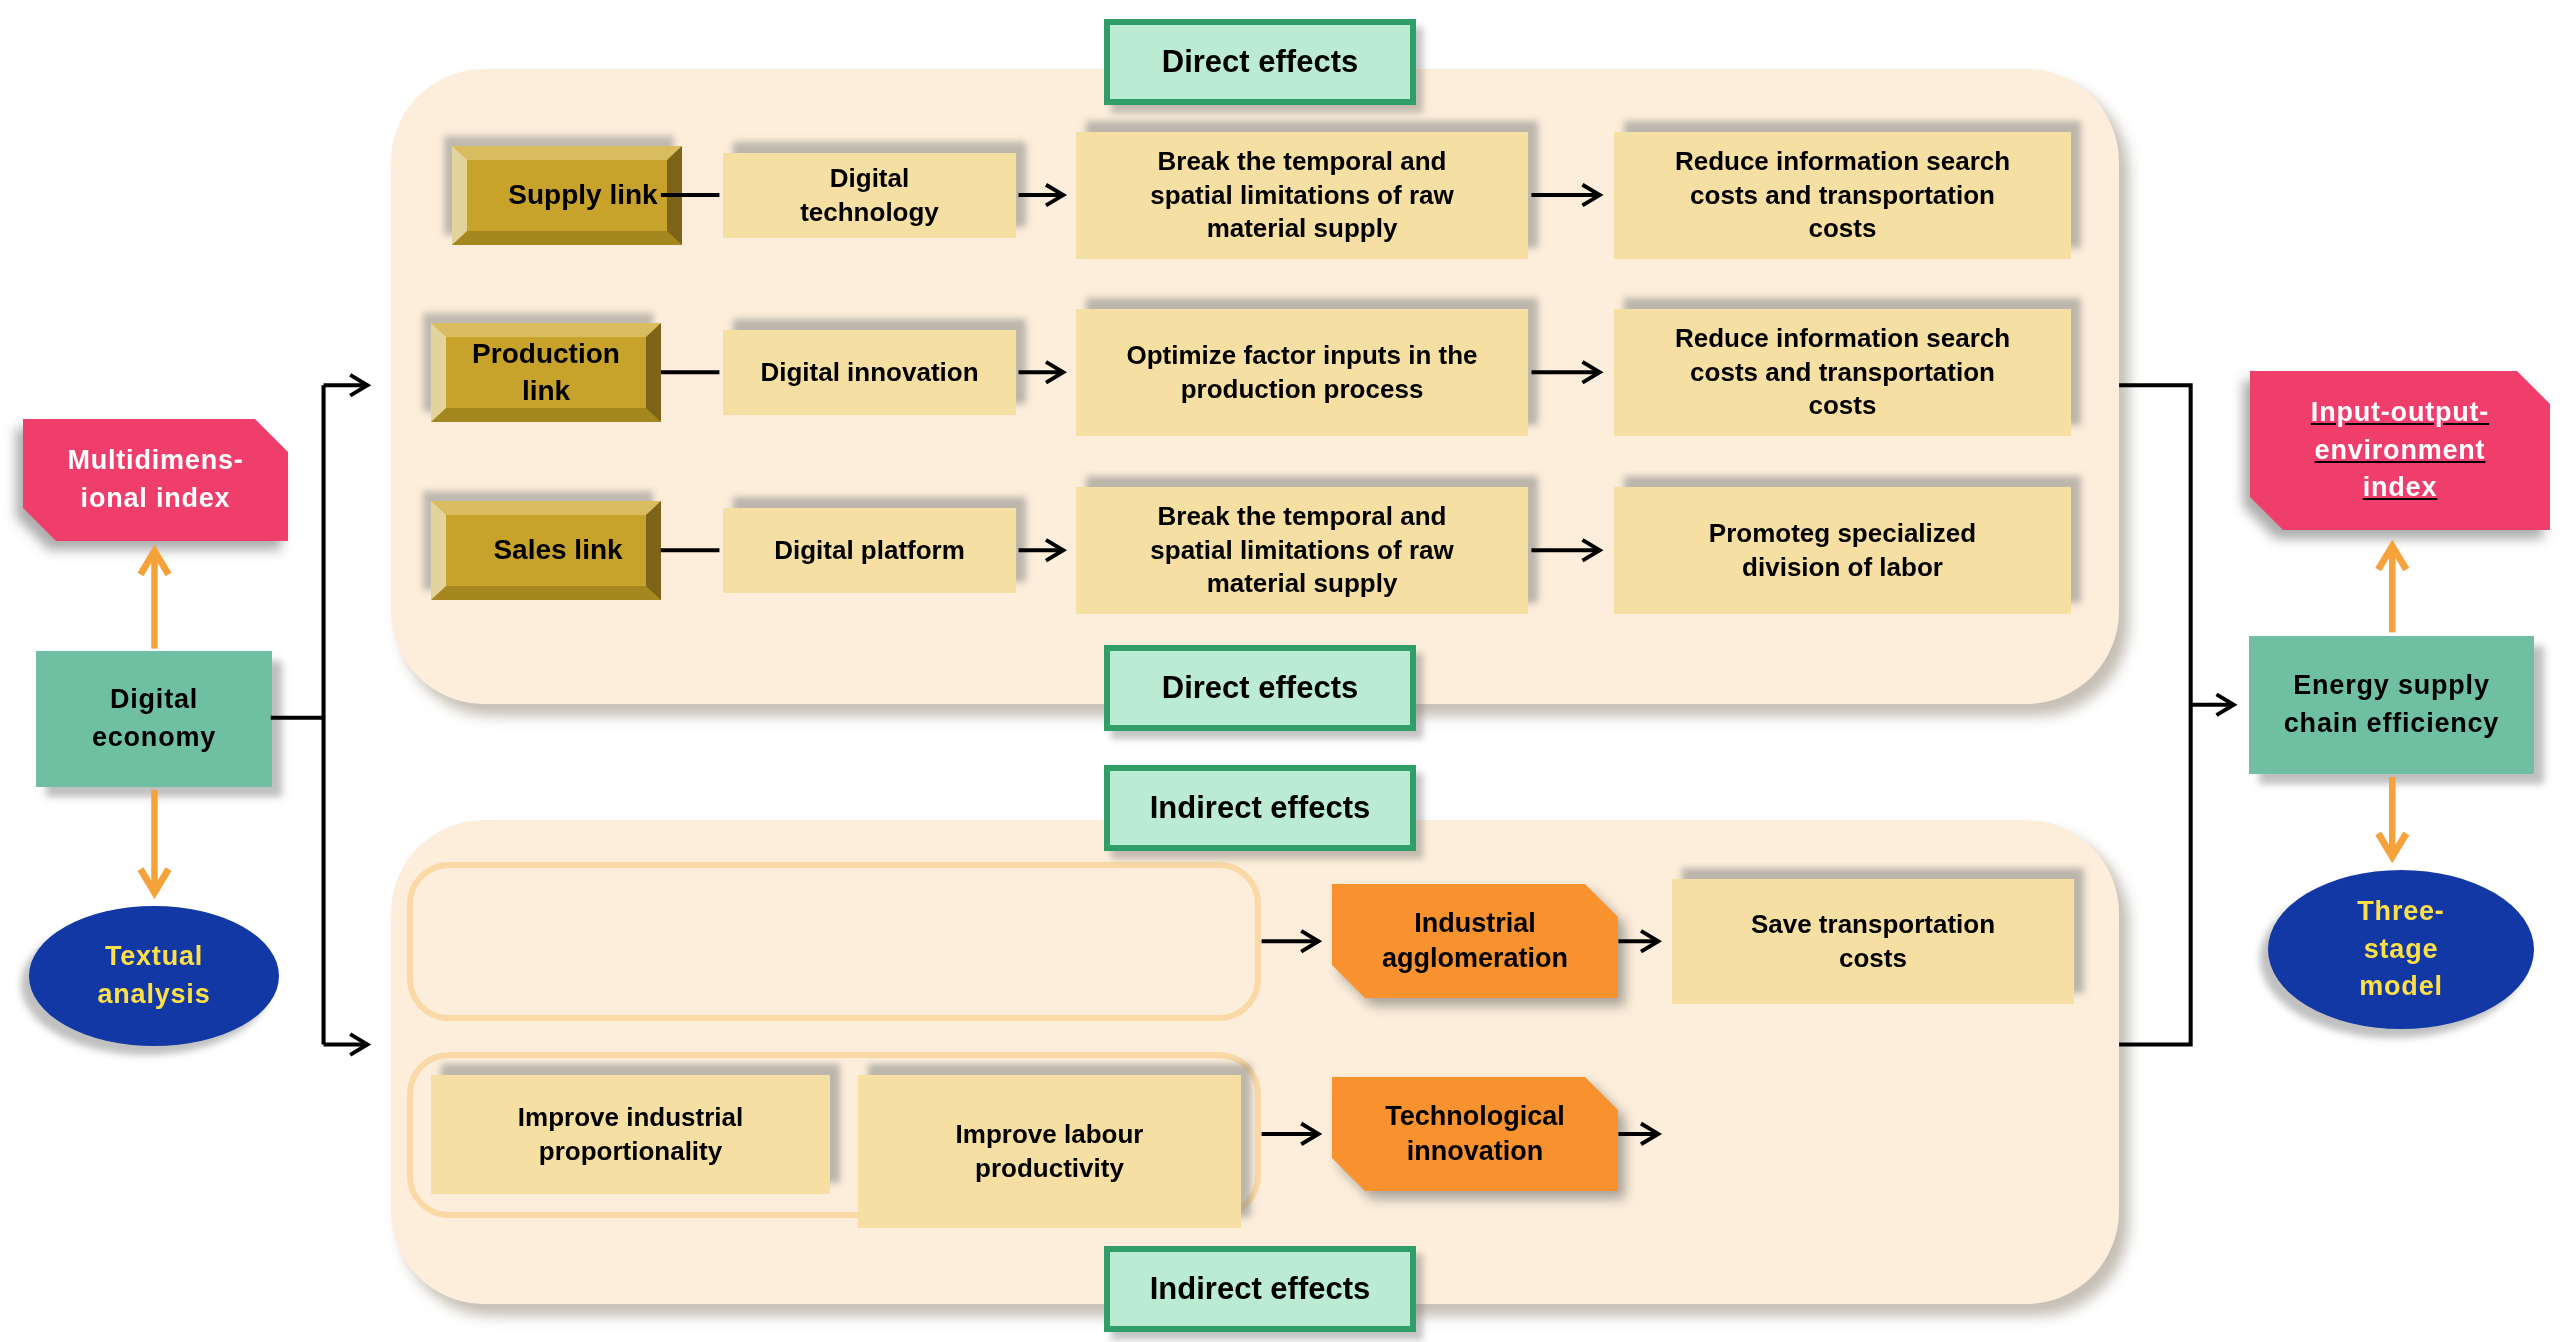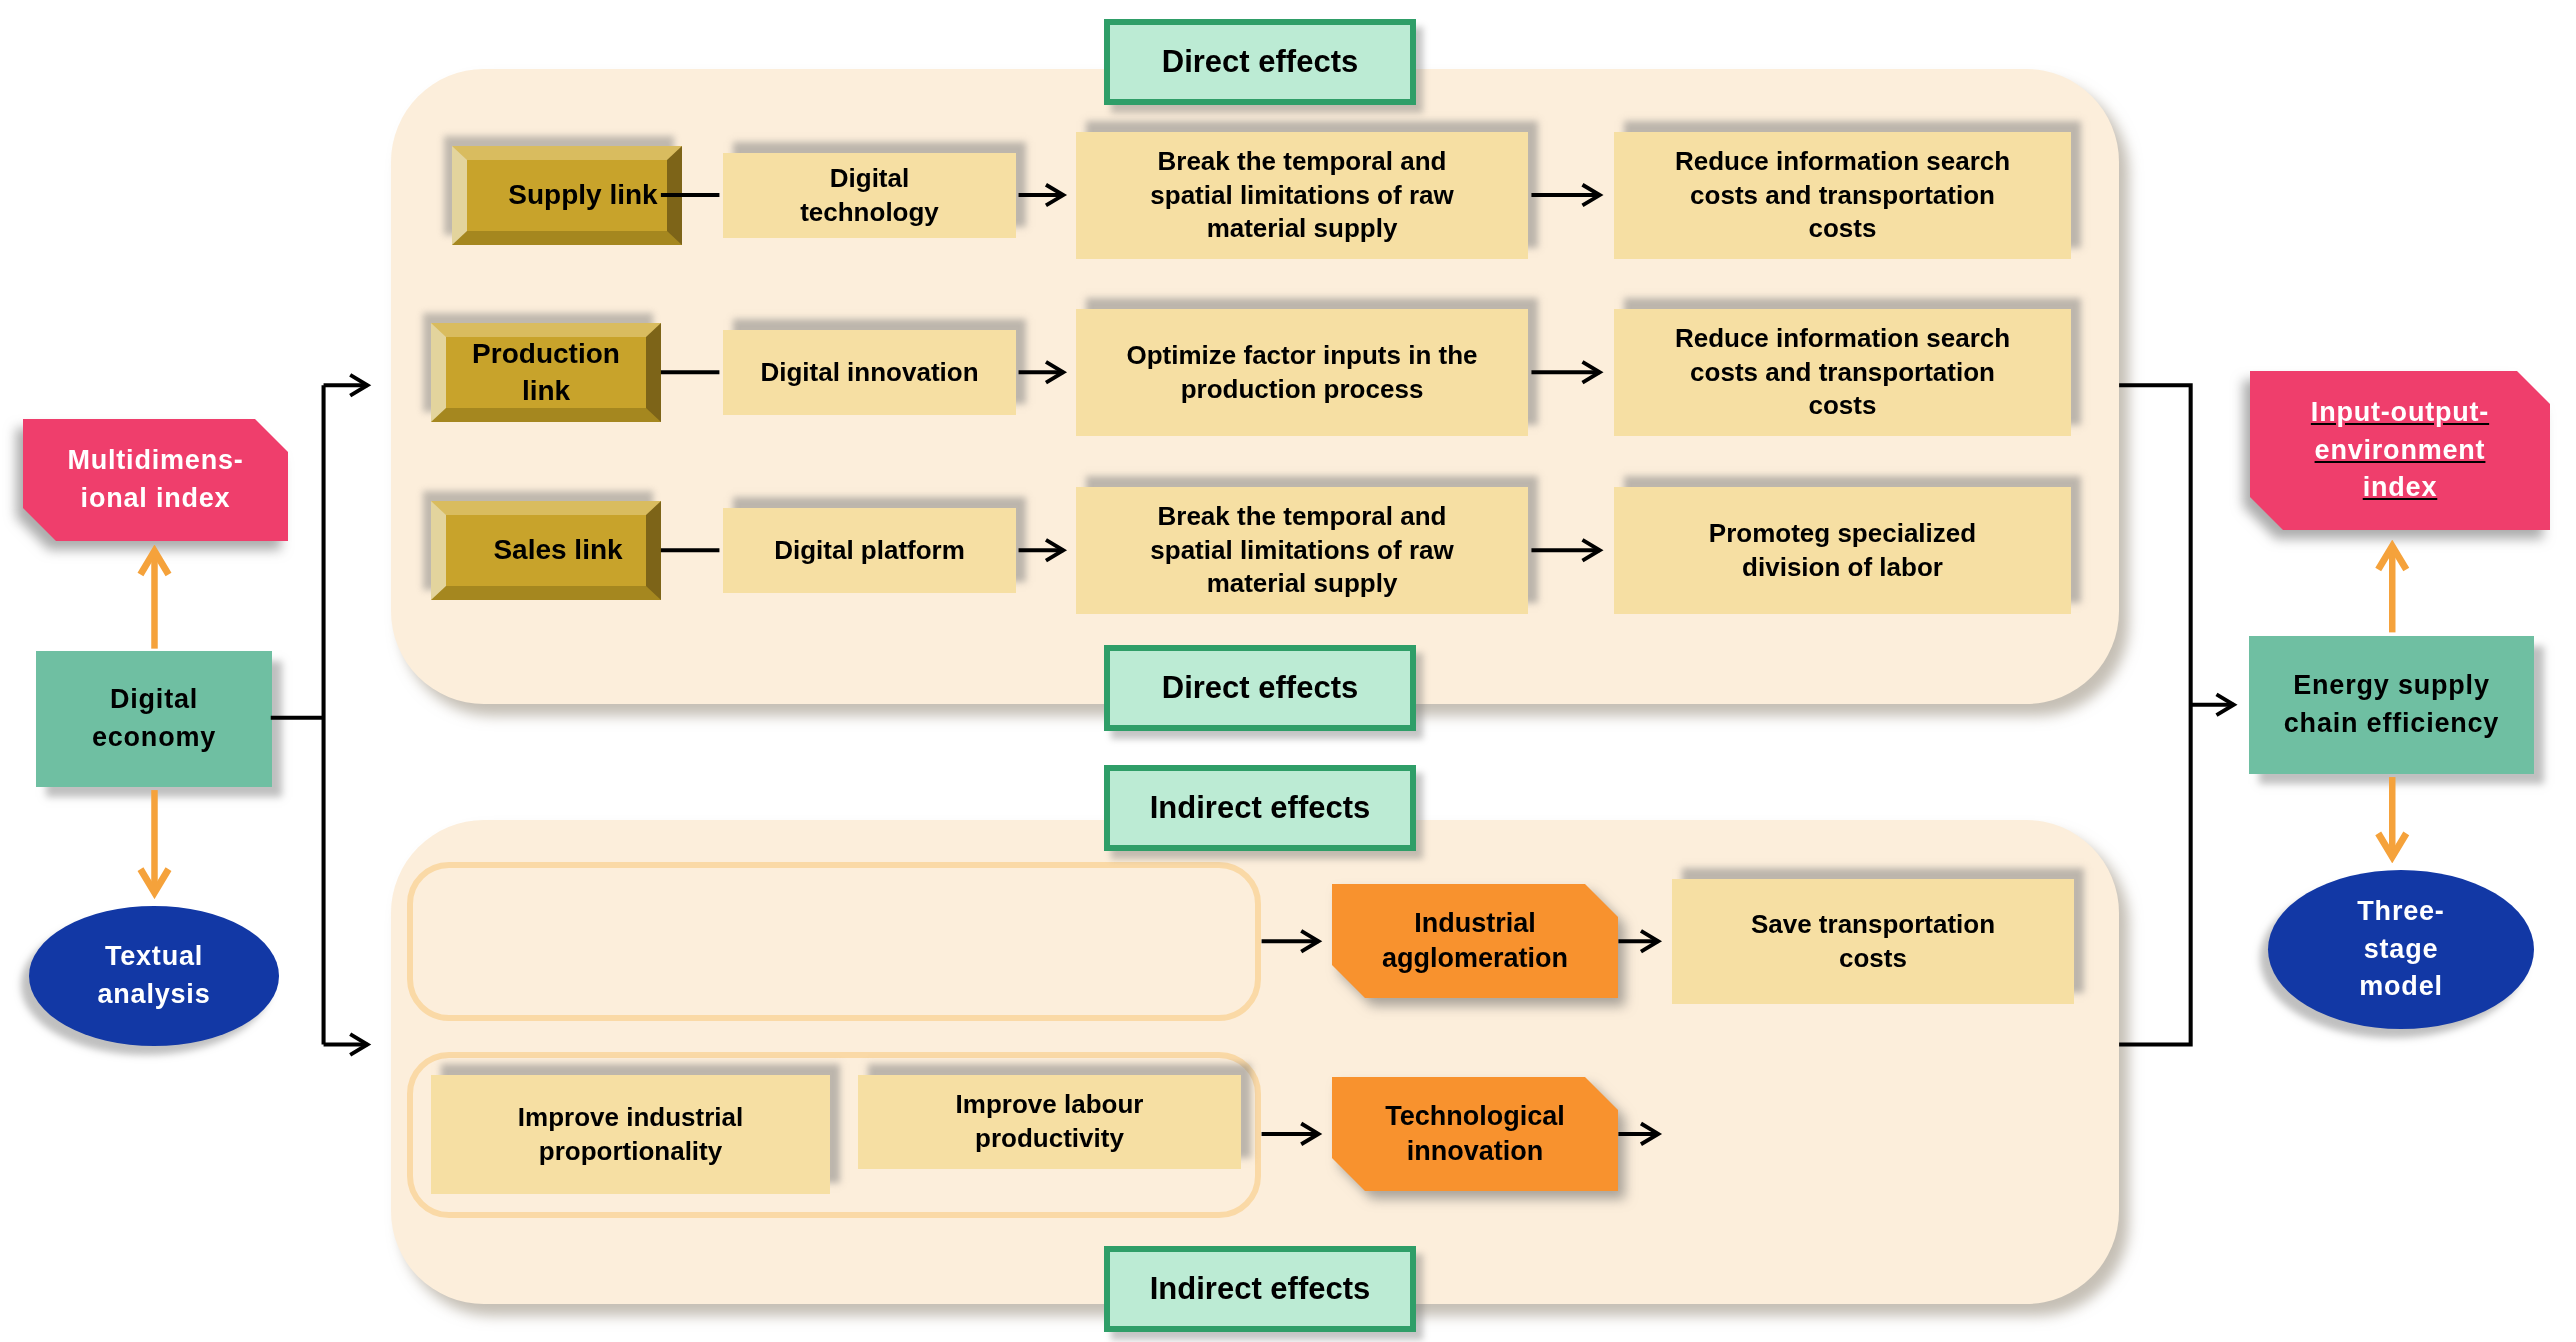--- a/index.html
+++ b/index.html
@@ -28,21 +28,21 @@
   .snipwrap{filter:drop-shadow(-6.5px 9px 5.7px rgba(90,90,90,.50));z-index:3;}
   .snipwrap.se{filter:drop-shadow(7.3px 8.1px 5.7px rgba(90,90,90,.50));}
   .snip{width:100%;height:100%;
         clip-path:polygon(0 0,calc(100% - 33px) 0,100% 33px,100% 100%,33px 100%,0 calc(100% - 33px));}
   .pinkfill{background:#EF3E6C;color:#fff;font-size:27px;letter-spacing:0.8px;line-height:1.4;}
   .orangefill{background:#F8922E;color:#000;font-size:27px;}
   
   .teal{background:#6FBFA2;font-size:27px;letter-spacing:0.8px;z-index:3;line-height:1.4;
         box-shadow:9.8px 9.8px 7.3px rgba(130,130,130,.50);}
   
-  .ellipse{background:#1238A5;color:#ffffff;border-radius:50%;font-size:27px;letter-spacing:0.8px;
+  .ellipse{background:#1238A5;color:#fde047;border-radius:50%;font-size:27px;letter-spacing:0.8px;
            line-height:1.4;z-index:3;box-shadow:-8.1px 9px 7.3px rgba(130,130,130,.50);}
   svg.wires{position:absolute;left:0;top:0;z-index:5;pointer-events:none;}
 </style>
 </head>
 <body>
 
 <div class="stage">
 
   <div class="abs panel" style="left:391px;top:69px;width:1728px;height:635px;"></div>
   <div class="abs panel" style="left:391px;top:820px;width:1728px;height:484px;"></div>
@@ -84,21 +84,21 @@
 
   <div class="abs snipwrap se" style="left:1332px;top:884px;width:286px;height:114px;">
     <div class="snip cell orangefill">Industrial
 agglomeration</div>
   </div>
   <div class="abs cell yellow" style="left:1672px;top:879px;width:402px;height:125px;">Save transportation
 costs</div>
 
   <div class="abs cell yellow" style="left:431px;top:1075px;width:399px;height:119px;">Improve industrial
 proportionality</div>
-  <div class="abs cell yellow" style="left:858px;top:1075px;width:383px;height:94px;text-align:center;">Improve labour
+  <div class="abs cell yellow" style="left:858px;top:1075px;width:383px;height:153px;text-align:center;">Improve labour
 productivity</div>
   <div class="abs snipwrap se" style="left:1332px;top:1077px;width:286px;height:114px;">
     <div class="snip cell orangefill">Technological
 innovation</div>
   </div>
 
   <div class="abs snipwrap" style="left:23px;top:419px;width:265px;height:122px;">
     <div class="snip cell pinkfill">Multidimens-
 ional index</div>
   </div>

